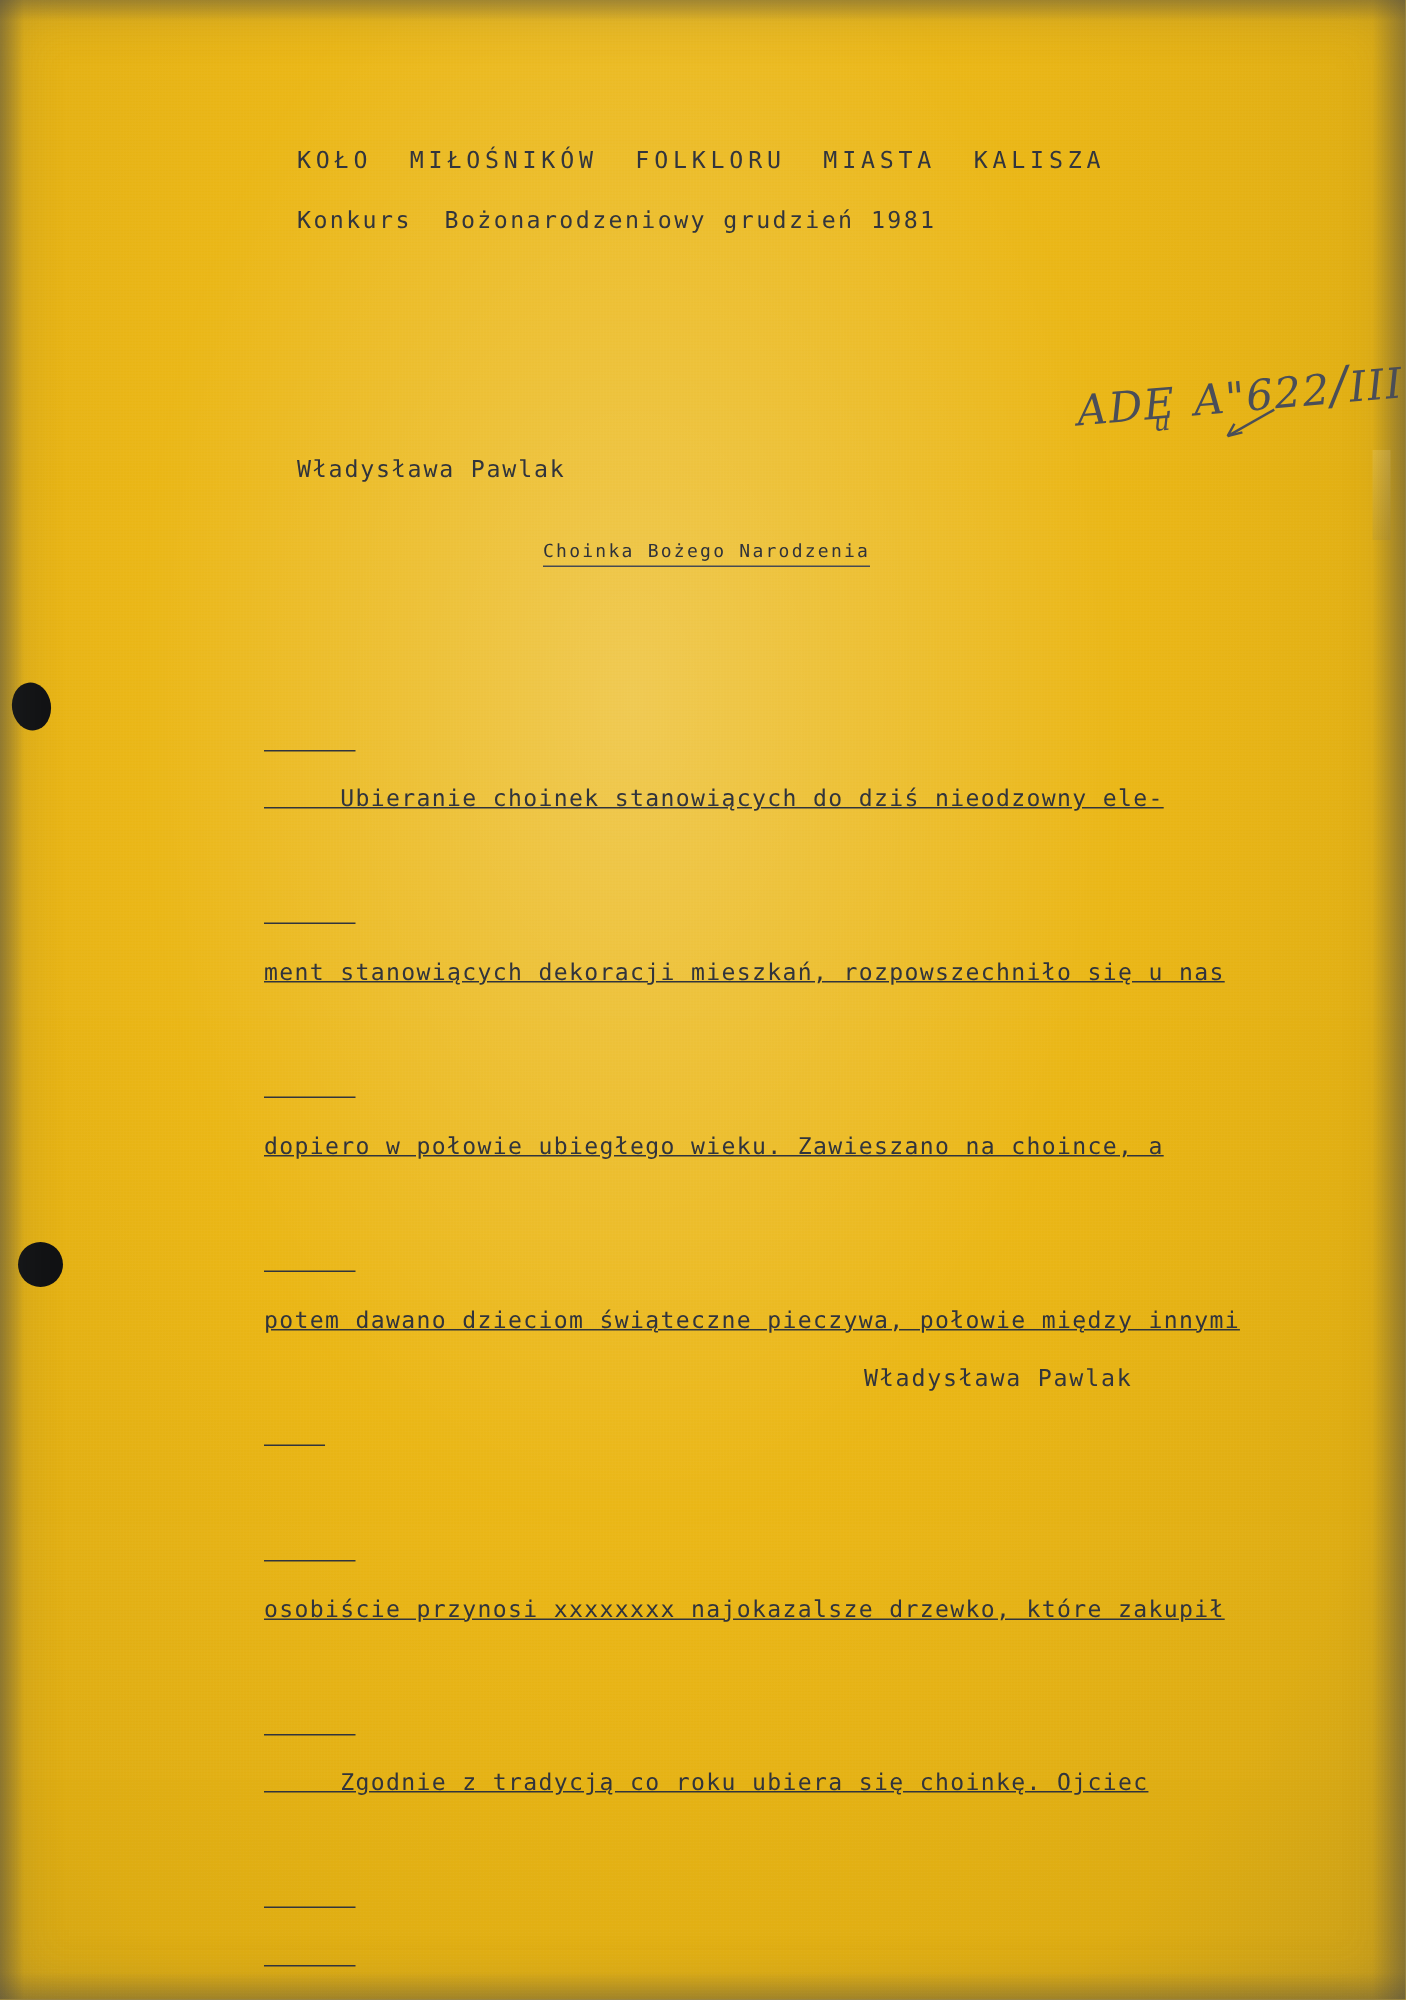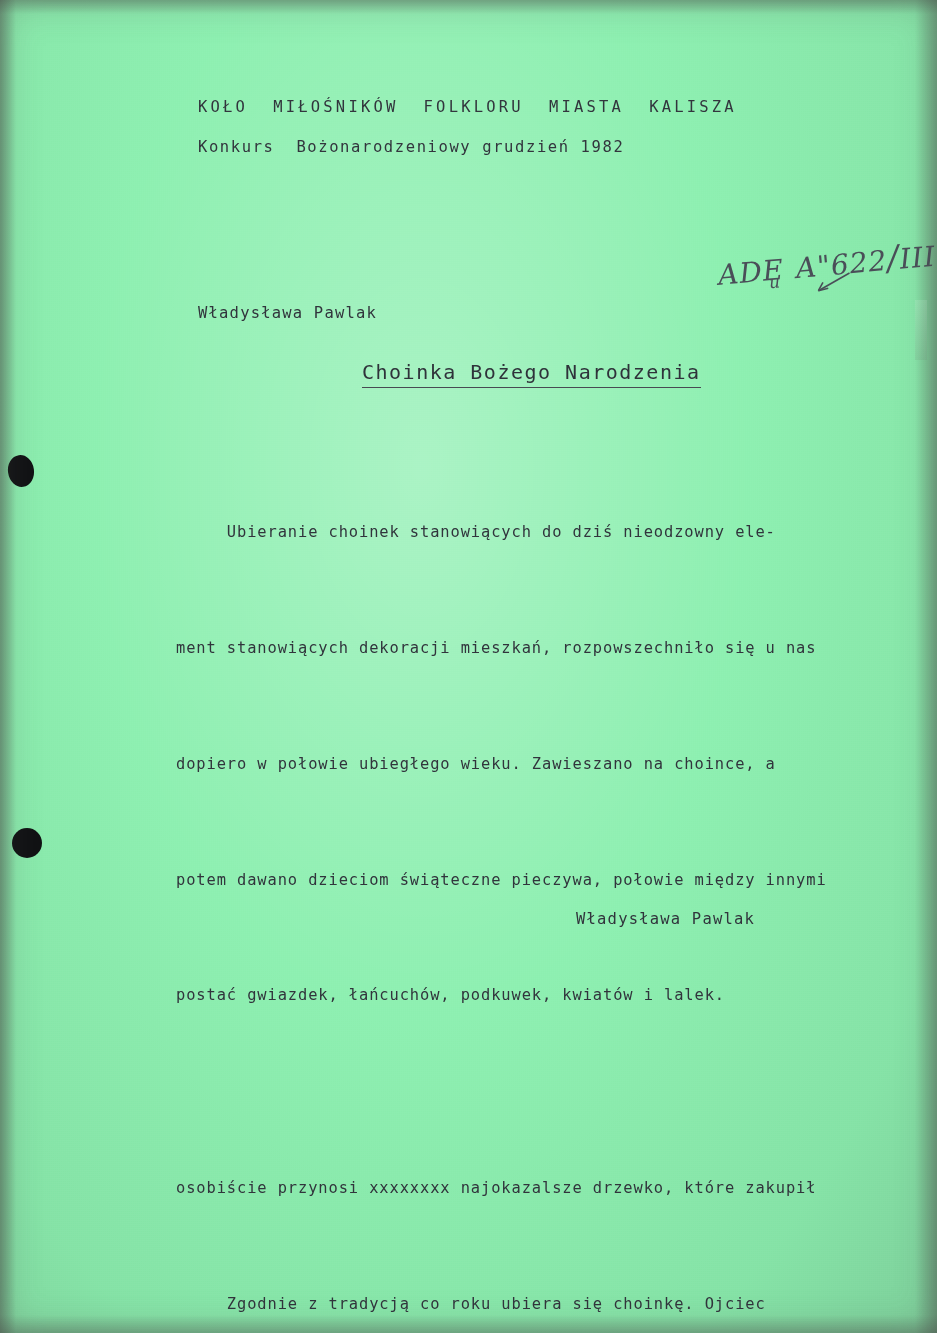--- a/index.html
+++ b/index.html
@@ -5,21 +5,21 @@
   html, body {
     margin: 0;
     padding: 0;
     background: #6b6b6b;
   }
   .page {
     position: relative;
     width: 937px;
     height: 1333px;
     margin: 0 auto;
-    background: #86efac;
+    background: #eab308;
     overflow: hidden;
     font-family: "DejaVu Sans Mono", "Liberation Mono", monospace;
     color: #2f3137;
   }
   
   .paper-tint {
     position: absolute;
     inset: 0;
     background:
       radial-gradient(ellipse at 45% 35%, rgba(255,255,255,0.30) 0%, rgba(255,255,255,0.06) 45%, rgba(120,120,115,0.10) 80%, rgba(90,90,88,0.22) 100%);
@@ -102,41 +102,42 @@
     width: 40px;
     height: 22px;
     transform: rotate(-3deg);
   }
 
   
   .doc-title {
     position: absolute;
     left: 362px;
     top: 360px;
-    font-size: 20px;
+    font-size: 12px;
     letter-spacing: 1.5px;
     white-space: pre;
     color: #2f323a;
     border-bottom: 1.5px solid #474a52;
     padding-bottom: 3px;
   }
 
   
   .body-text {
     position: absolute;
     left: 176px;
     top: 436px;
     width: 712px;
   }
   .para {
     font-size: 15.4px;
     letter-spacing: 0.9px;
     line-height: 38.6px;
     white-space: pre-wrap;
     color: #31343c;
+    text-decoration: underline;
   }
   .para .ln { display: block; white-space: pre; }
 
   
   .signature {
     position: absolute;
     left: 576px;
     top: 910px;
     font-size: 15.5px;
     letter-spacing: 1.2px;
@@ -202,21 +203,21 @@
   <div class="paper-tint"></div>
   <div class="grain"></div>
   <div class="edge-dark-left"></div>
   <div class="edge-dark-right"></div>
   <div class="edge-dark-top"></div>
   <div class="edge-dark-bottom"></div>
   <div class="scuff"></div>
 
   <div class="hdr">
     <div class="l1">KOŁO  MIŁOŚNIKÓW  FOLKLORU  MIASTA  KALISZA</div>
-    <div class="l2">Konkurs  Bożonarodzeniowy grudzień 1982</div>
+    <div class="l2">Konkurs  Bożonarodzeniowy grudzień 1981</div>
   </div>
 
   <div class="addr">
     <div>Władysława Pawlak</div>
   </div>
 
   <div class="archive-mark">
     <span>ADE</span><span class="sub">u</span><span>A"</span><span>622</span><span class="slash">/</span><span>III</span>
   </div>
 
@@ -227,21 +228,20 @@
 
   <div class="doc-title">Choinka Bożego Narodzenia</div>
 
   <div class="body-text">
 
     <div class="para">
       <span class="ln">     Ubieranie choinek stanowiących do dziś nieodzowny ele-</span>
       <span class="ln">ment stanowiących dekoracji mieszkań, rozpowszechniło się u nas</span>
       <span class="ln">dopiero w połowie ubiegłego wieku. Zawieszano na choince, a</span>
       <span class="ln">potem dawano dzieciom świąteczne pieczywa, połowie między innymi</span>
-      <span class="ln">postać gwiazdek, łańcuchów, podkuwek, kwiatów i lalek.</span>
     </div>
 
     <div class="para">
       <span class="ln">osobiście przynosi xxxxxxxx najokazalsze drzewko, które zakupił</span>
       <span class="ln">     Zgodnie z tradycją co roku ubiera się choinkę. Ojciec</span>
       
       
       
       
       

